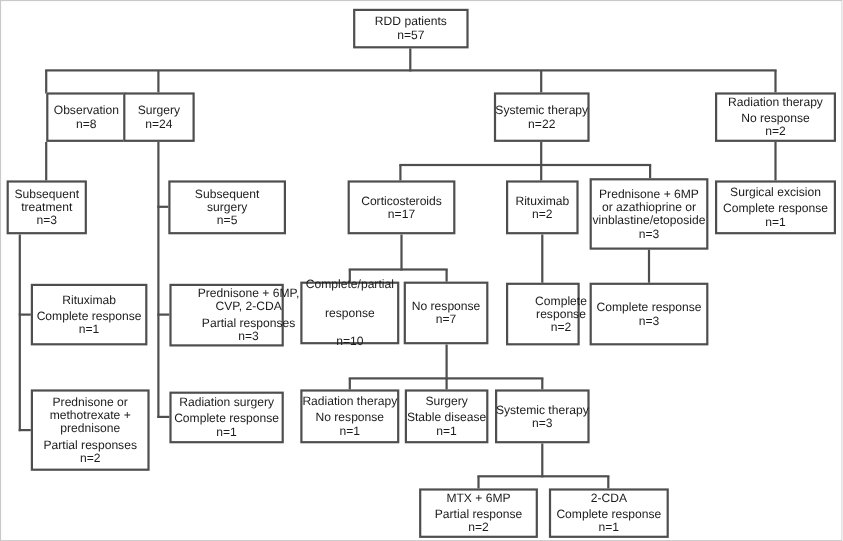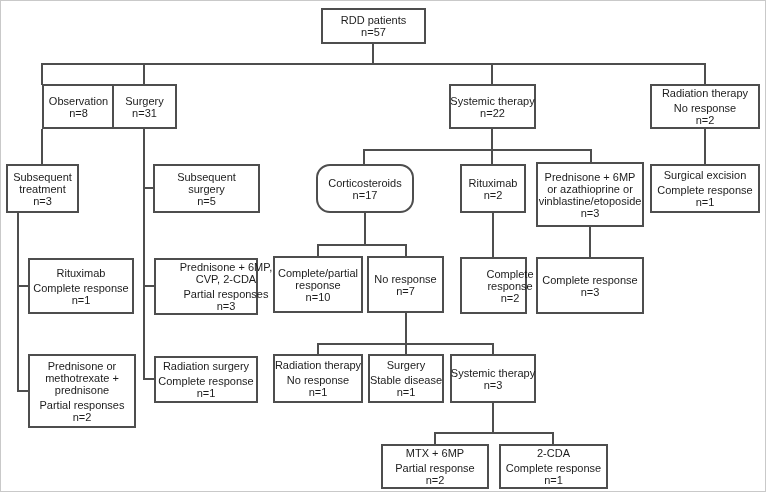--- a/index.html
+++ b/index.html
@@ -89,42 +89,42 @@
     <div class="node" style="left: 320px; top: 7px; width: 105px; height: 36px;">
       <div class="line">RDD patients</div>
       <div class="line">n=57</div>
     </div>
     <div class="node" style="left: 5px; top: 83px; width: 73px; height: 45px; margin-left: 36px;">
       <div class="line">Observation</div>
       <div class="line">n=8</div>
     </div>
     <div class="node" style="left: 111px; top: 83px; width: 65px; height: 45px;">
       <div class="line">Surgery</div>
-      <div class="line">n=31</div>
+      <div class="line">n=24</div>
     </div>
     <div class="node" style="left: 448px; top: 83px; width: 87px; height: 45px;">
       <div class="line">Systemic therapy</div>
       <div class="line">n=22</div>
     </div>
     <div class="node" style="left: 649px; top: 83px; width: 110px; height: 45px;">
       <div class="line">Radiation therapy</div>
       <div class="line bold gap">No response</div>
       <div class="line">n=2</div>
     </div>
     <div class="node" style="left: 5px; top: 163px; width: 73px; height: 49px;">
       <div class="line">Subsequent</div>
       <div class="line">treatment</div>
       <div class="line">n=3</div>
     </div>
     <div class="node" style="left: 152px; top: 163px; width: 107px; height: 49px;">
       <div class="line">Subsequent</div>
       <div class="line">surgery</div>
       <div class="line">n=5</div>
     </div>
-    <div class="node" style="left: 315px; top: 163px; width: 98px; height: 49px; border-radius: 14px;">
+    <div class="node" style="left: 315px; top: 163px; width: 98px; height: 49px;">
       <div class="line">Corticosteroids</div>
       <div class="line">n=17</div>
     </div>
     <div class="node" style="left: 459px; top: 163px; width: 66px; height: 49px;">
       <div class="line">Rituximab</div>
       <div class="line">n=2</div>
     </div>
     <div class="node" style="left: 535px; top: 161px; width: 108px; height: 65px;">
       <div class="line">Prednisone + 6MP</div>
       <div class="line">or azathioprine or</div>
@@ -140,21 +140,21 @@
       <div class="line">Rituximab</div>
       <div class="line bold gap">Complete response</div>
       <div class="line">n=1</div>
     </div>
     <div class="node" style="left: 153px; top: 257px; width: 104px; height: 57px; padding-left: 40px;">
       <div class="line">Prednisone + 6MP,</div>
       <div class="line">CVP, 2-CDA</div>
       <div class="line bold gap">Partial responses</div>
       <div class="line">n=3</div>
     </div>
-    <div class="node" style="left: 272px; top: 255px; width: 90px; height: 57px;">
+    <div class="node" style="left: 272px; top: 255px; width: 90px; height: 57px; gap: 14px;">
       <div class="line bold">Complete/partial</div>
       <div class="line bold">response</div>
       <div class="line">n=10</div>
     </div>
     <div class="node" style="left: 366px; top: 255px; width: 77px; height: 57px;">
       <div class="line bold">No response</div>
       <div class="line">n=7</div>
     </div>
     <div class="node" style="left: 459px; top: 256px; width: 67px; height: 57px; padding-left: 33px;">
       <div class="line bold">Complete</div>

